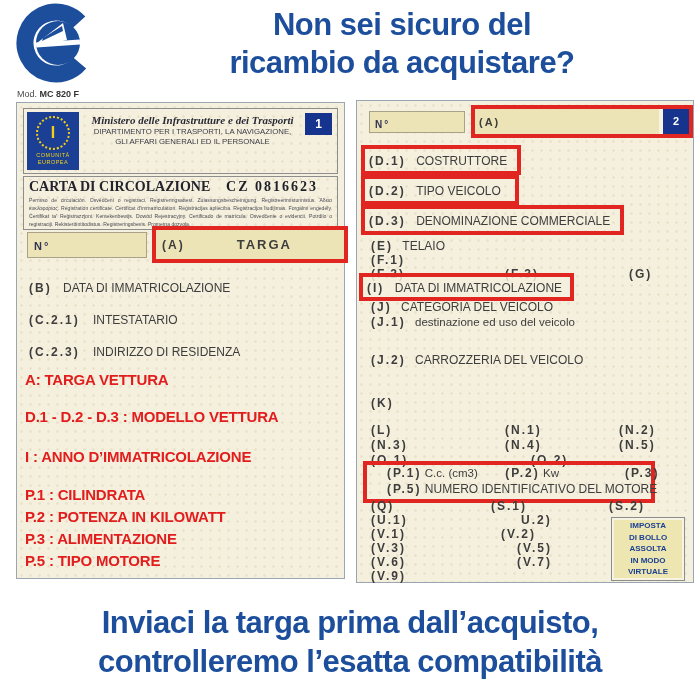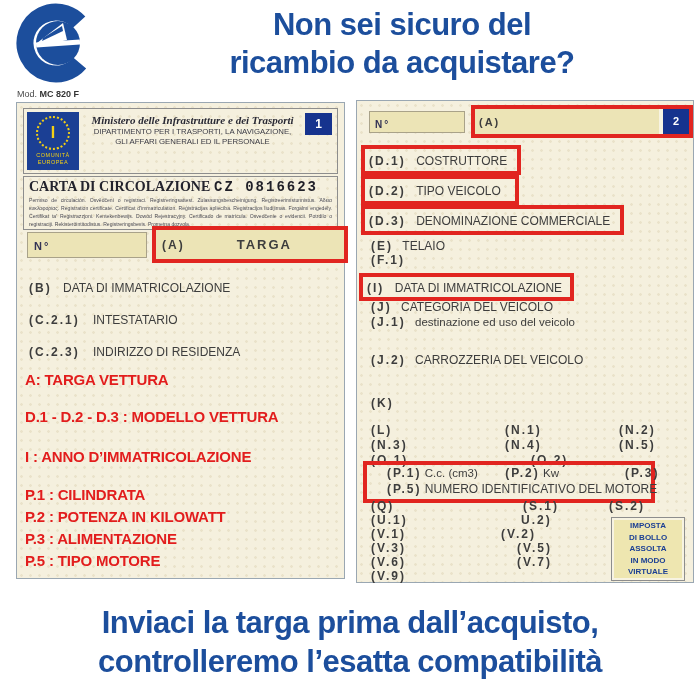--- a/index.html
+++ b/index.html
@@ -41,21 +41,21 @@
   .hdr-center{position:absolute;left:60px;right:36px;top:3px;text-align:center;}
   .rep-title{font-family:"Liberation Serif","DejaVu Serif",serif;font-weight:bold;font-size:13.5px;color:#23232d;white-space:nowrap;}
   .crest{color:#1c4e9c;font-size:12px;vertical-align:middle;margin-right:3px;}
   .ministry{font-family:"Liberation Serif","DejaVu Serif",serif;font-style:italic;font-weight:bold;font-size:11px;color:#2a2a35;margin-top:2px;white-space:nowrap;}
   .dept{font-size:7.8px;color:#3a3a44;line-height:1.25;margin-top:1px;}
   .page-no-1{position:absolute;right:5px;top:4px;width:27px;height:22px;line-height:22px;font-size:12px;}
   
   .cartabox{position:absolute;left:6px;right:6px;top:73px;height:54px;border:1px solid #8d8d8d;box-sizing:border-box;padding:2px 5px;}
   .carta-title-row{display:flex;align-items:baseline;justify-content:space-between;}
   .carta-title{font-family:"Liberation Serif","DejaVu Serif",serif;font-weight:bold;font-size:14px;color:#23232d;white-space:nowrap;}
-  .carta-num{font-family:Liberation Mono, monospace;font-weight:bold;font-size:14px;letter-spacing:2px;color:#1f1f28;margin-right:14px;white-space:nowrap;}
+  .carta-num{font-family:Liberation Serif, serif;font-weight:bold;font-size:14px;letter-spacing:2px;color:#1f1f28;margin-right:14px;white-space:nowrap;}
   .fineprint{font-size:5.1px;line-height:1.55;color:#4a4a55;text-align:justify;margin-top:2px;}
   
   .annot{position:absolute;left:8px;color:#e21d1d;font-weight:bold;font-size:15px;white-space:nowrap;letter-spacing:-0.2px;}
   
   .rline{position:absolute;font-size:12px;white-space:nowrap;}
   .rline .c2{position:absolute;left:134px;}
   .rline .c3{position:absolute;left:248px;}
   .small-it{font-size:11.5px;letter-spacing:0;font-weight:400;}
   .stamp{
     position:absolute;right:8px;top:416px;width:74px;height:64px;
@@ -175,20 +175,25 @@
   <div class="abs redbox" style="left:4px;top:104px;padding:2px 10px 2px 4px;display:inline-block;">
     <span class="code fieldlbl">(D.3)</span>
     <span class="fieldlbl" style="margin-left:6px;">DENOMINAZIONE COMMERCIALE</span>
   </div>
 
   <div class="rline" style="left:14px;top:138px;">
     <span class="code">(E)</span>
     <span style="margin-left:6px;">TELAIO</span>
   </div>
   <div class="rline code" style="left:14px;top:152px;">(F.1)</div>
+  <div class="rline" style="left:14px;top:166px;width:310px;">
+    <span class="code">(F.2)</span>
+    <span class="code c2">(F.3)</span>
+    <span class="code c3" style="left:258px;">(G)</span>
+  </div>
 
   <div class="abs redbox" style="left:2px;top:172px;padding:1px 8px 1px 4px;display:inline-block;background:rgba(245,240,222,0.85);">
     <span class="code fieldlbl">(I)</span>
     <span class="fieldlbl" style="margin-left:6px;">DATA DI IMMATRICOLAZIONE</span>
   </div>
 
   <div class="rline" style="left:14px;top:199px;">
     <span class="code">(J)</span>
     <span style="margin-left:6px;">CATEGORIA DEL VEICOLO</span>
   </div>
@@ -227,21 +232,21 @@
       <span class="code" style="position:absolute;left:238px;">(P.3)</span>
     </div>
     <div style="font-size:12px;white-space:nowrap;margin-top:2px;">
       <span class="code">(P.5)</span>
       <span>NUMERO IDENTIFICATIVO DEL MOTORE</span>
     </div>
   </div>
 
   <div class="rline" style="left:14px;top:398px;width:310px;">
     <span class="code">(Q)</span>
-    <span class="code c2" style="left:120px;margin-left:32px;">(S.1)</span>
+    <span class="code c2" style="left:120px;">(S.1)</span>
     <span class="code c3" style="left:238px;">(S.2)</span>
   </div>
 
   <div class="rline" style="left:14px;top:412px;width:310px;">
     <span class="code">(U.1)</span>
     <span class="code c2" style="left:150px;">U.2)</span>
   </div>
   <div class="rline" style="left:14px;top:426px;width:310px;">
     <span class="code">(V.1)</span>
     <span class="code c2" style="left:130px;text-align:right;">(V.2)</span>

